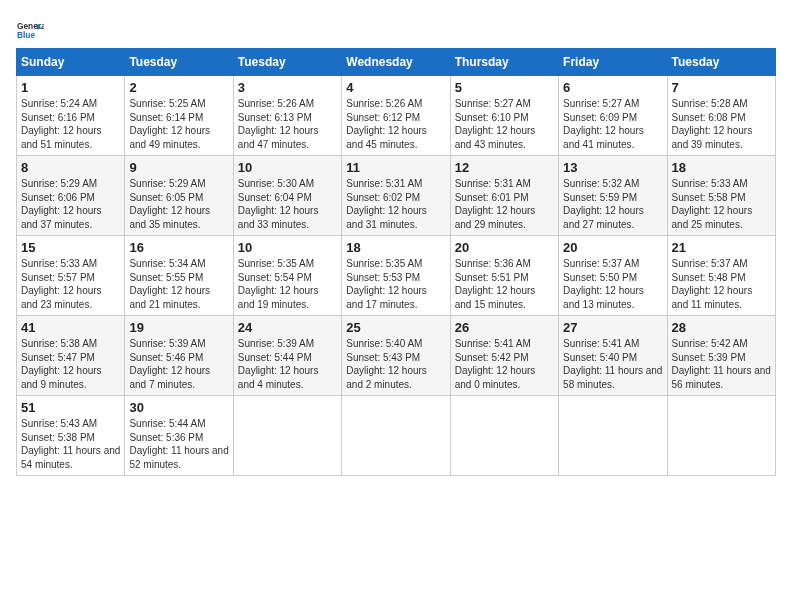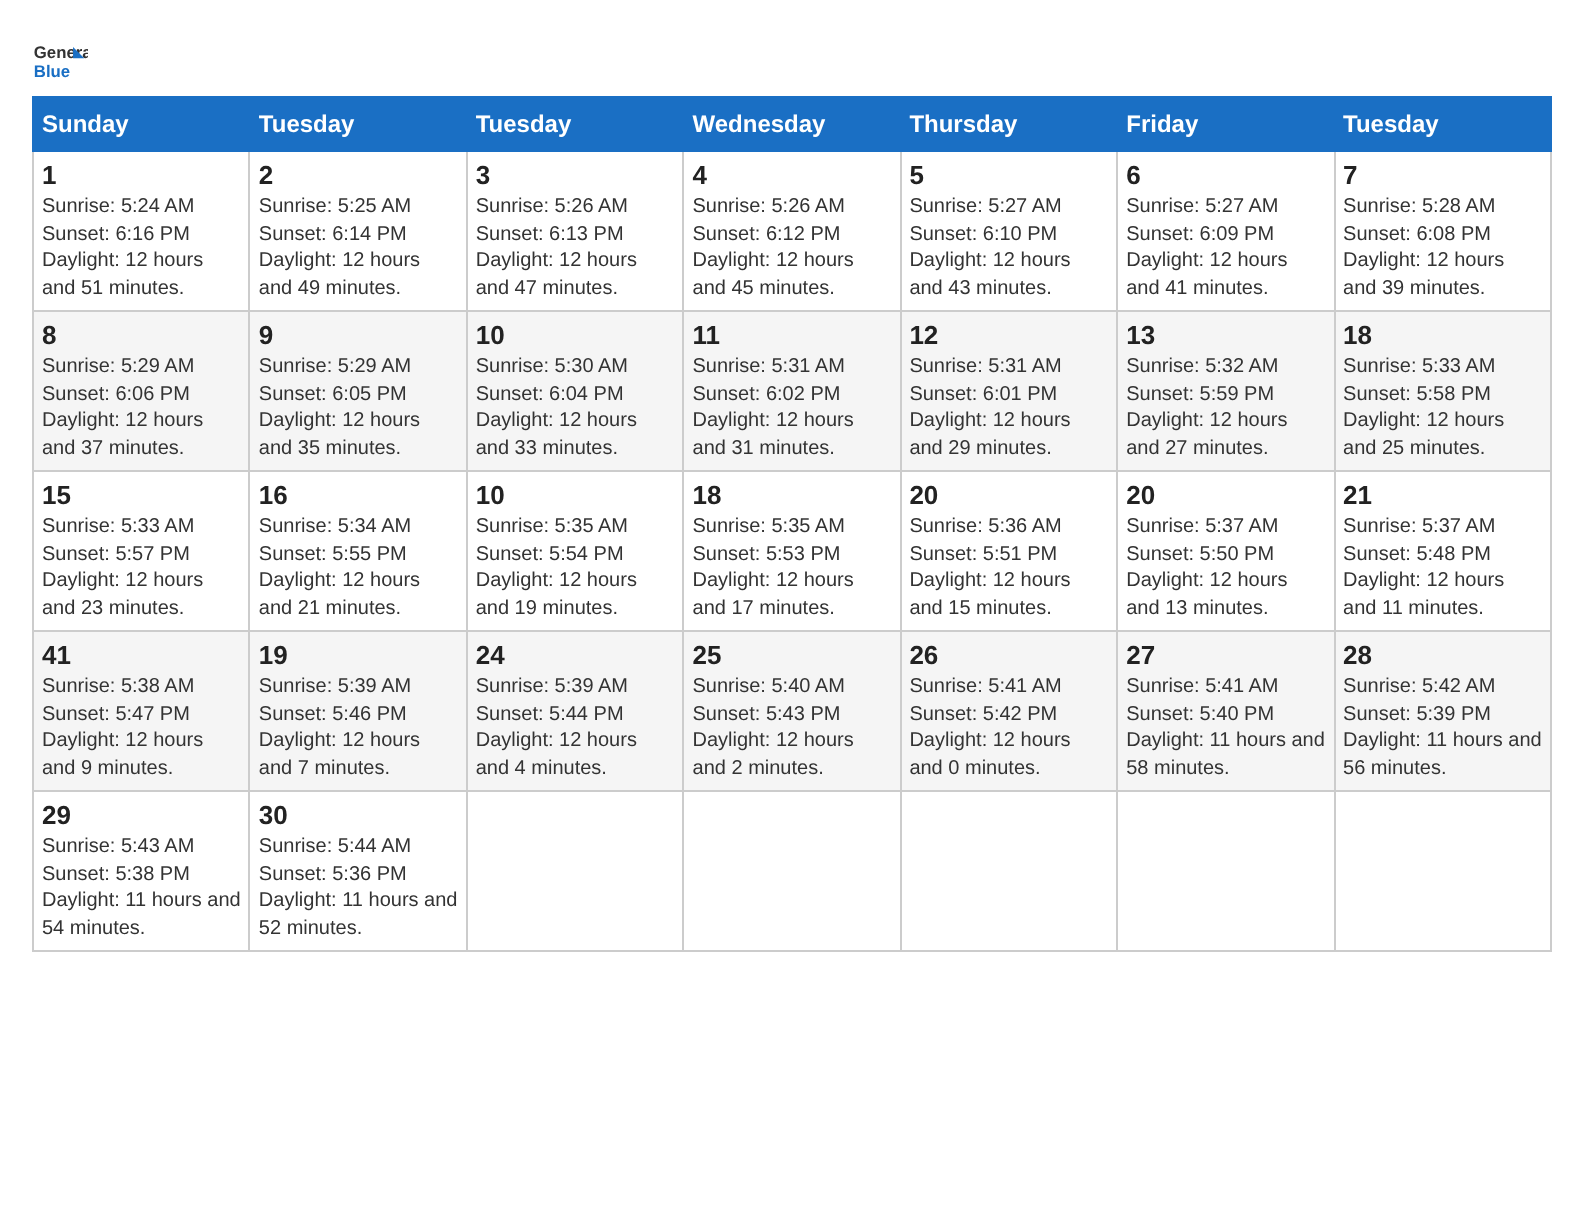--- a/index.html
+++ b/index.html
@@ -224,21 +224,21 @@
           <span class="day-num">27</span>
 <div class="day-info">Sunrise: 5:41 AM<br>Sunset: 5:40 PM<br>Daylight: 11 hours and 58 minutes.</div>
         </td>
         <td>
           <span class="day-num">28</span>
 <div class="day-info">Sunrise: 5:42 AM<br>Sunset: 5:39 PM<br>Daylight: 11 hours and 56 minutes.</div>
         </td>
       </tr>
       <tr>
         <td>
-          <span class="day-num">29</span>
+          <span class="day-num">51</span>
 <div class="day-info">Sunrise: 5:43 AM<br>Sunset: 5:38 PM<br>Daylight: 11 hours and 54 minutes.</div>
         </td>
         <td>
           <span class="day-num">30</span>
 <div class="day-info">Sunrise: 5:44 AM<br>Sunset: 5:36 PM<br>Daylight: 11 hours and 52 minutes.</div>
         </td>
         <td class="empty-cell"></td>
         <td class="empty-cell"></td>
         <td class="empty-cell"></td>
         <td class="empty-cell"></td>

